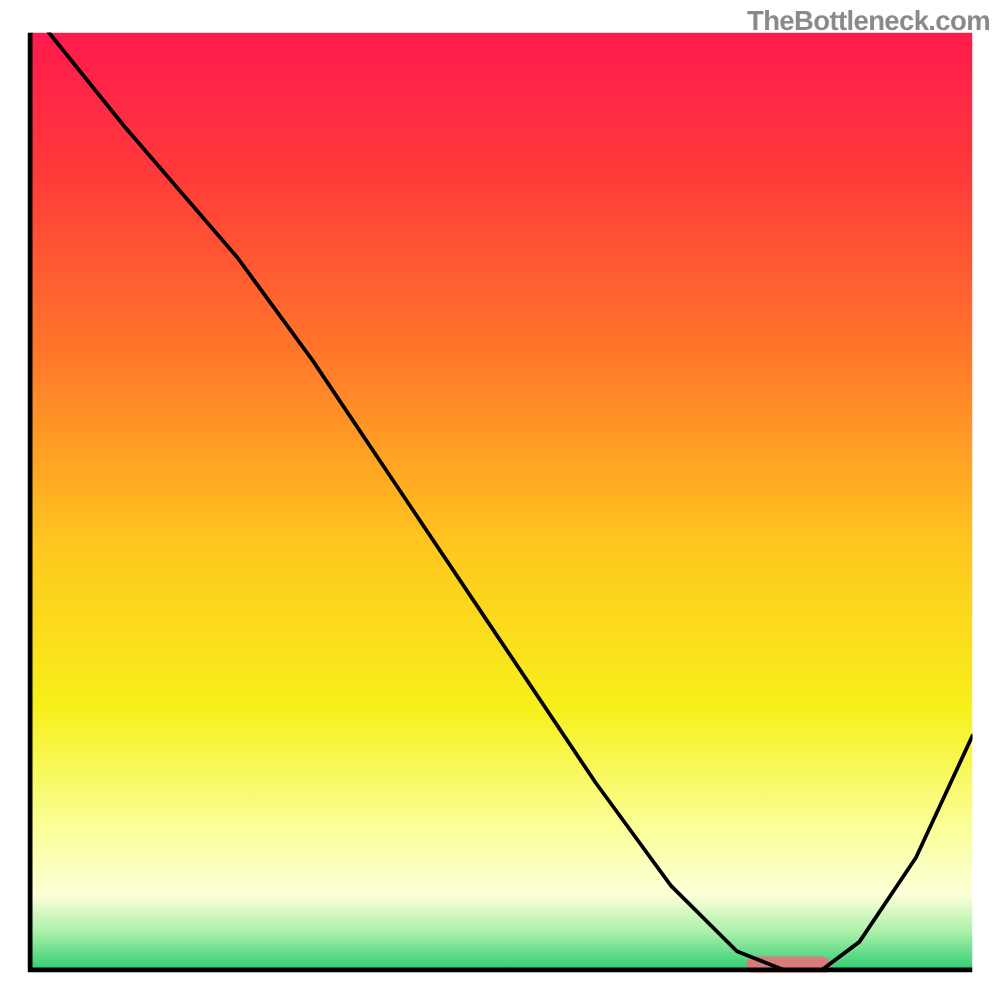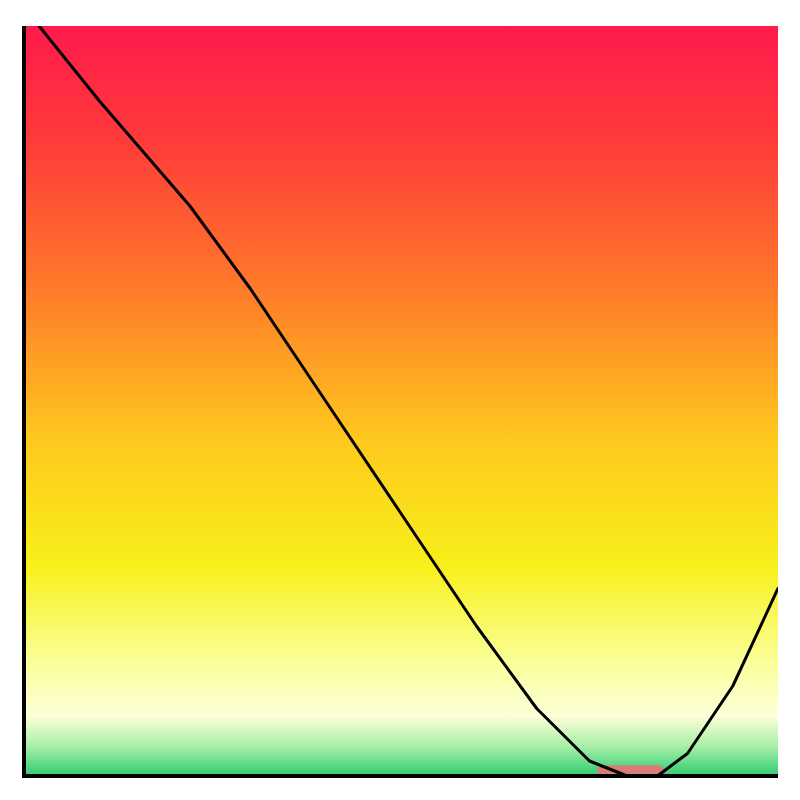--- a/index.html
+++ b/index.html
@@ -30,20 +30,21 @@
     height: 752px;
   }
   svg {
     display: block;
   }
 </style>
 </head>
 <body>
 
 <div class="container">
+  <div class="watermark">TheBottleneck.com</div>
   <div class="plot-area">
     <svg id="chart-svg" width="756" height="752" viewBox="0 0 756 752">
         <defs>
           <linearGradient id="bg-grad" x1="0" y1="0" x2="0" y2="1">
             <stop offset="0%" stop-color="#ff1a4d"></stop>
             <stop offset="15%" stop-color="#ff3a3a"></stop>
             <stop offset="35%" stop-color="#ff7a2a"></stop>
             <stop offset="55.00000000000001%" stop-color="#ffc81e"></stop>
             <stop offset="72%" stop-color="#f7f01a"></stop>
             <stop offset="85%" stop-color="#faff9a"></stop>

